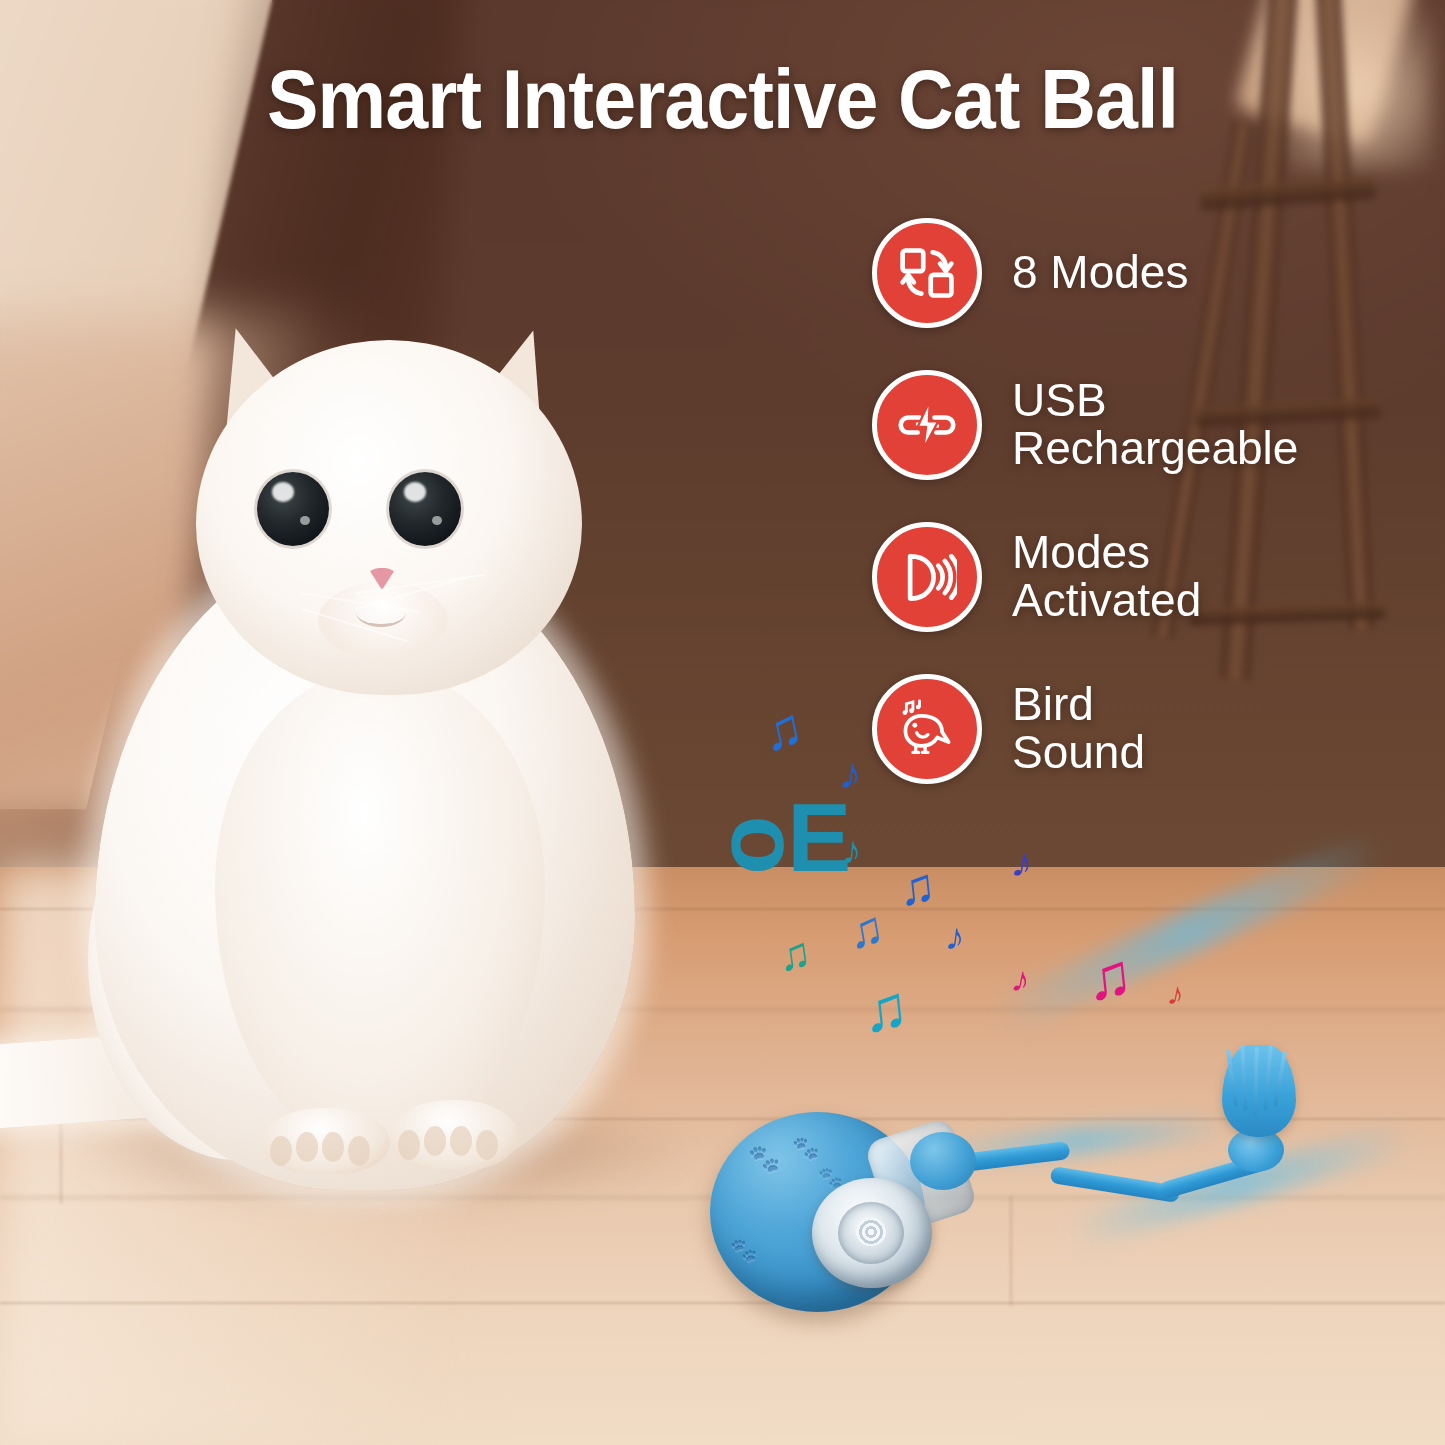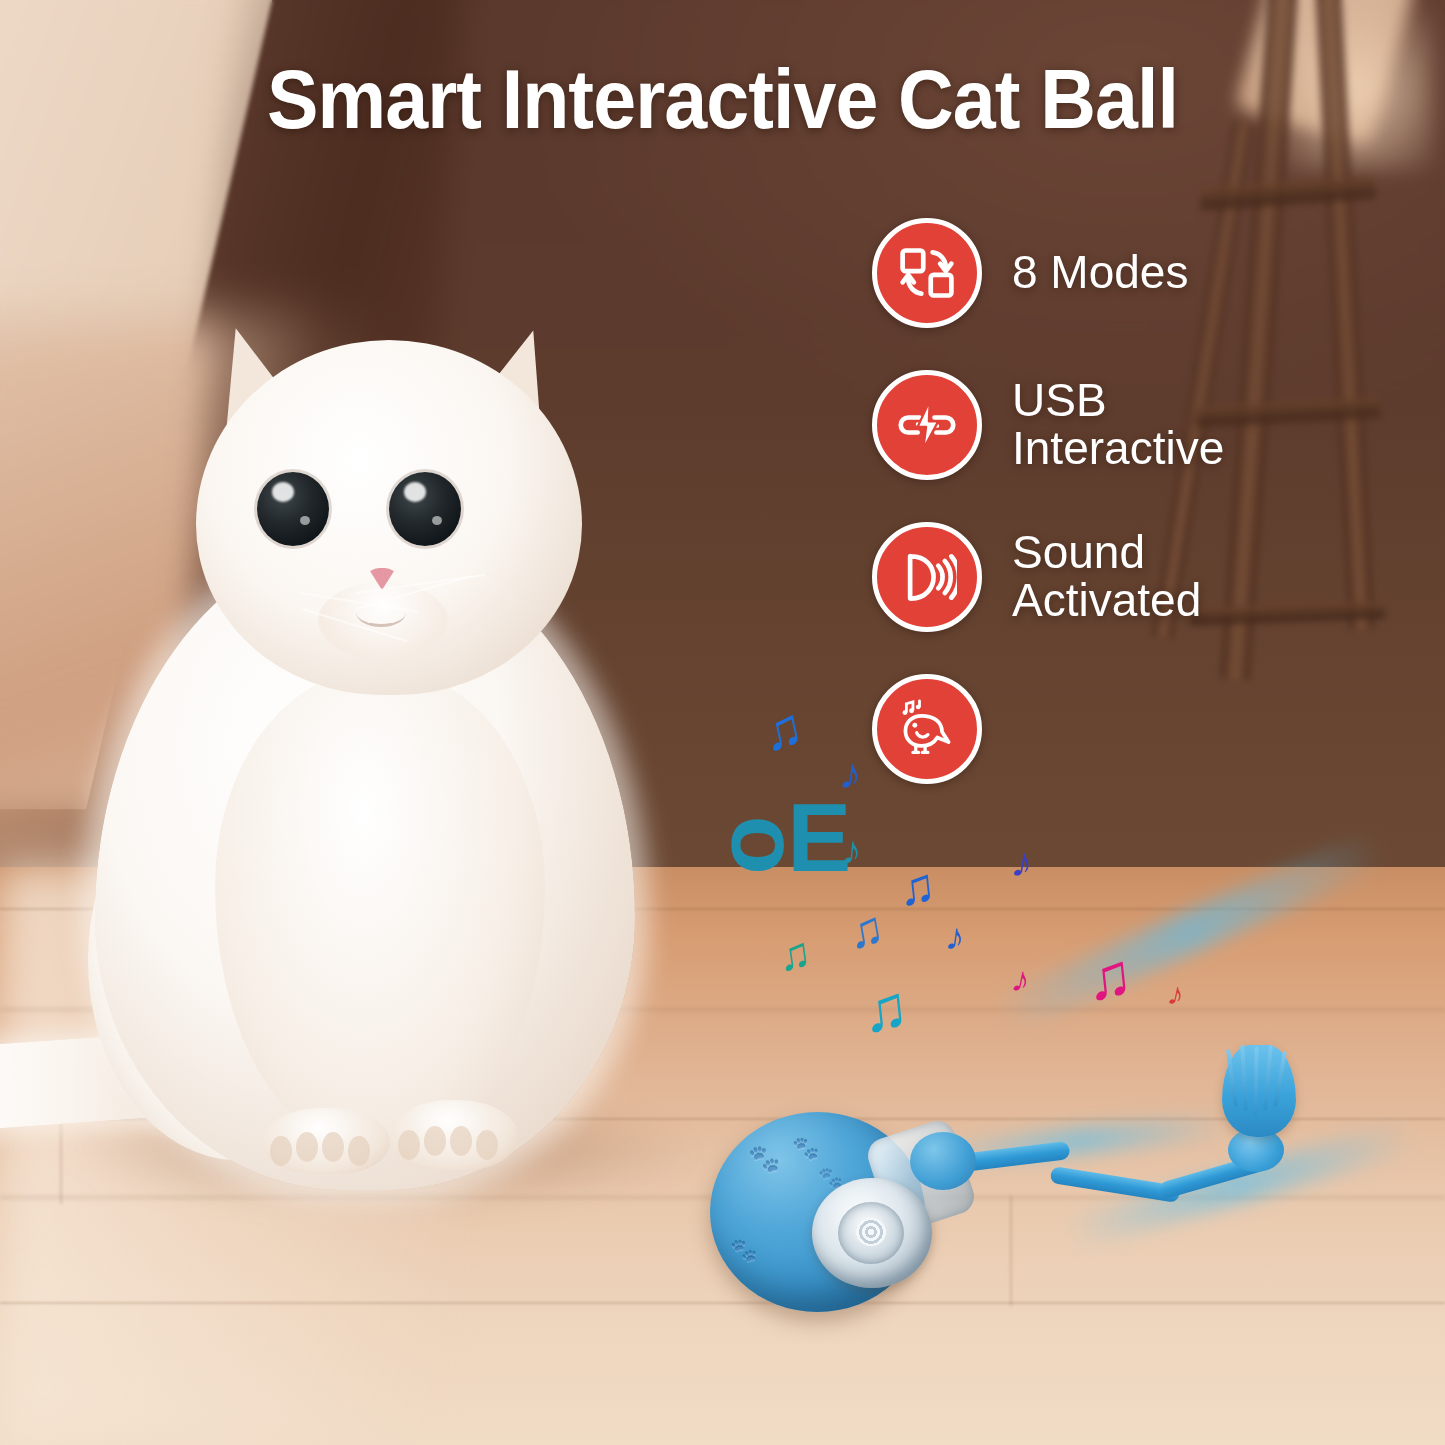--- a/index.html
+++ b/index.html
@@ -397,48 +397,50 @@
     <div class="feature">
       <div class="fi-wrap">
         <svg viewBox="0 0 64 64">
           <path d="M24 24 H12 a8 8 0 0 0 0 16 h10" fill="none" stroke="#fff" stroke-width="5" stroke-linecap="round"></path>
           <path d="M40 24 h12 a8 8 0 0 1 0 16 H42" fill="none" stroke="#fff" stroke-width="5" stroke-linecap="round"></path>
           <path d="M22 31 h9 M34 33 h9" stroke="#fff" stroke-width="4" stroke-linecap="round"></path>
           <path d="M35 6 L22 34 h9 L28 58 L44 28 h-10 z" fill="#fff" stroke="#e24138" stroke-width="2.5" stroke-linejoin="round"></path>
         </svg>
       </div>
       <div class="flabel">USB
-Interactive</div>
+Rechargeable</div>
     </div>
 
     <div class="feature">
       <div class="fi-wrap">
         <svg viewBox="0 0 64 64">
           <path d="M14 10 v44 a1 1 0 0 0 1 1 c16 0 24 -12 24 -23 s-8 -22 -24 -22 a1 1 0 0 0 -1 0 z" fill="none" stroke="#fff" stroke-width="5" stroke-linejoin="round"></path>
           <path d="M44 20 a18 18 0 0 1 0 24" fill="none" stroke="#fff" stroke-width="5" stroke-linecap="round"></path>
           <path d="M51 15 a26 26 0 0 1 0 34" fill="none" stroke="#fff" stroke-width="5" stroke-linecap="round"></path>
           <path d="M58 10 a34 34 0 0 1 0 44" fill="none" stroke="#fff" stroke-width="5" stroke-linecap="round"></path>
         </svg>
       </div>
-      <div class="flabel">Sound
+      <div class="flabel">Modes
 Activated</div>
     </div>
 
     <div class="feature">
       <div class="fi-wrap">
         <svg viewBox="0 0 64 64">
           <path d="M26 18 c-10 0 -17 7 -17 16 c0 9 7 16 17 16 c8 0 14 -4 17 -9 l12 5 l-7 -11 c0 -10 -8 -17 -22 -17 z" fill="none" stroke="#fff" stroke-width="4" stroke-linejoin="round"></path>
           <circle cx="19" cy="28" r="2.6" fill="#fff"></circle>
           <path d="M21 36 a7 7 0 0 0 12 2" fill="none" stroke="#fff" stroke-width="3.5" stroke-linecap="round"></path>
           <path d="M20 50 v6 M30 50 v6" stroke="#fff" stroke-width="3.5" stroke-linecap="round"></path>
           <path d="M17 57 h6 M27 57 h6" stroke="#fff" stroke-width="3.5" stroke-linecap="round"></path>
           <path d="M10 14 v-9 l7 -2 v9" fill="none" stroke="#fff" stroke-width="3"></path>
           <circle cx="8.5" cy="14.5" r="2.6" fill="#fff"></circle>
           <circle cx="15.5" cy="12.5" r="2.6" fill="#fff"></circle>
           <path d="M24 8 v-6" stroke="#fff" stroke-width="3" stroke-linecap="round"></path>
           <circle cx="22.5" cy="8.5" r="2.4" fill="#fff"></circle>
         </svg>
       </div>
+      <div class="flabel">Bird
+Sound</div>
     </div>
 
   </div>
 
 </div>
 
 </body></html>

